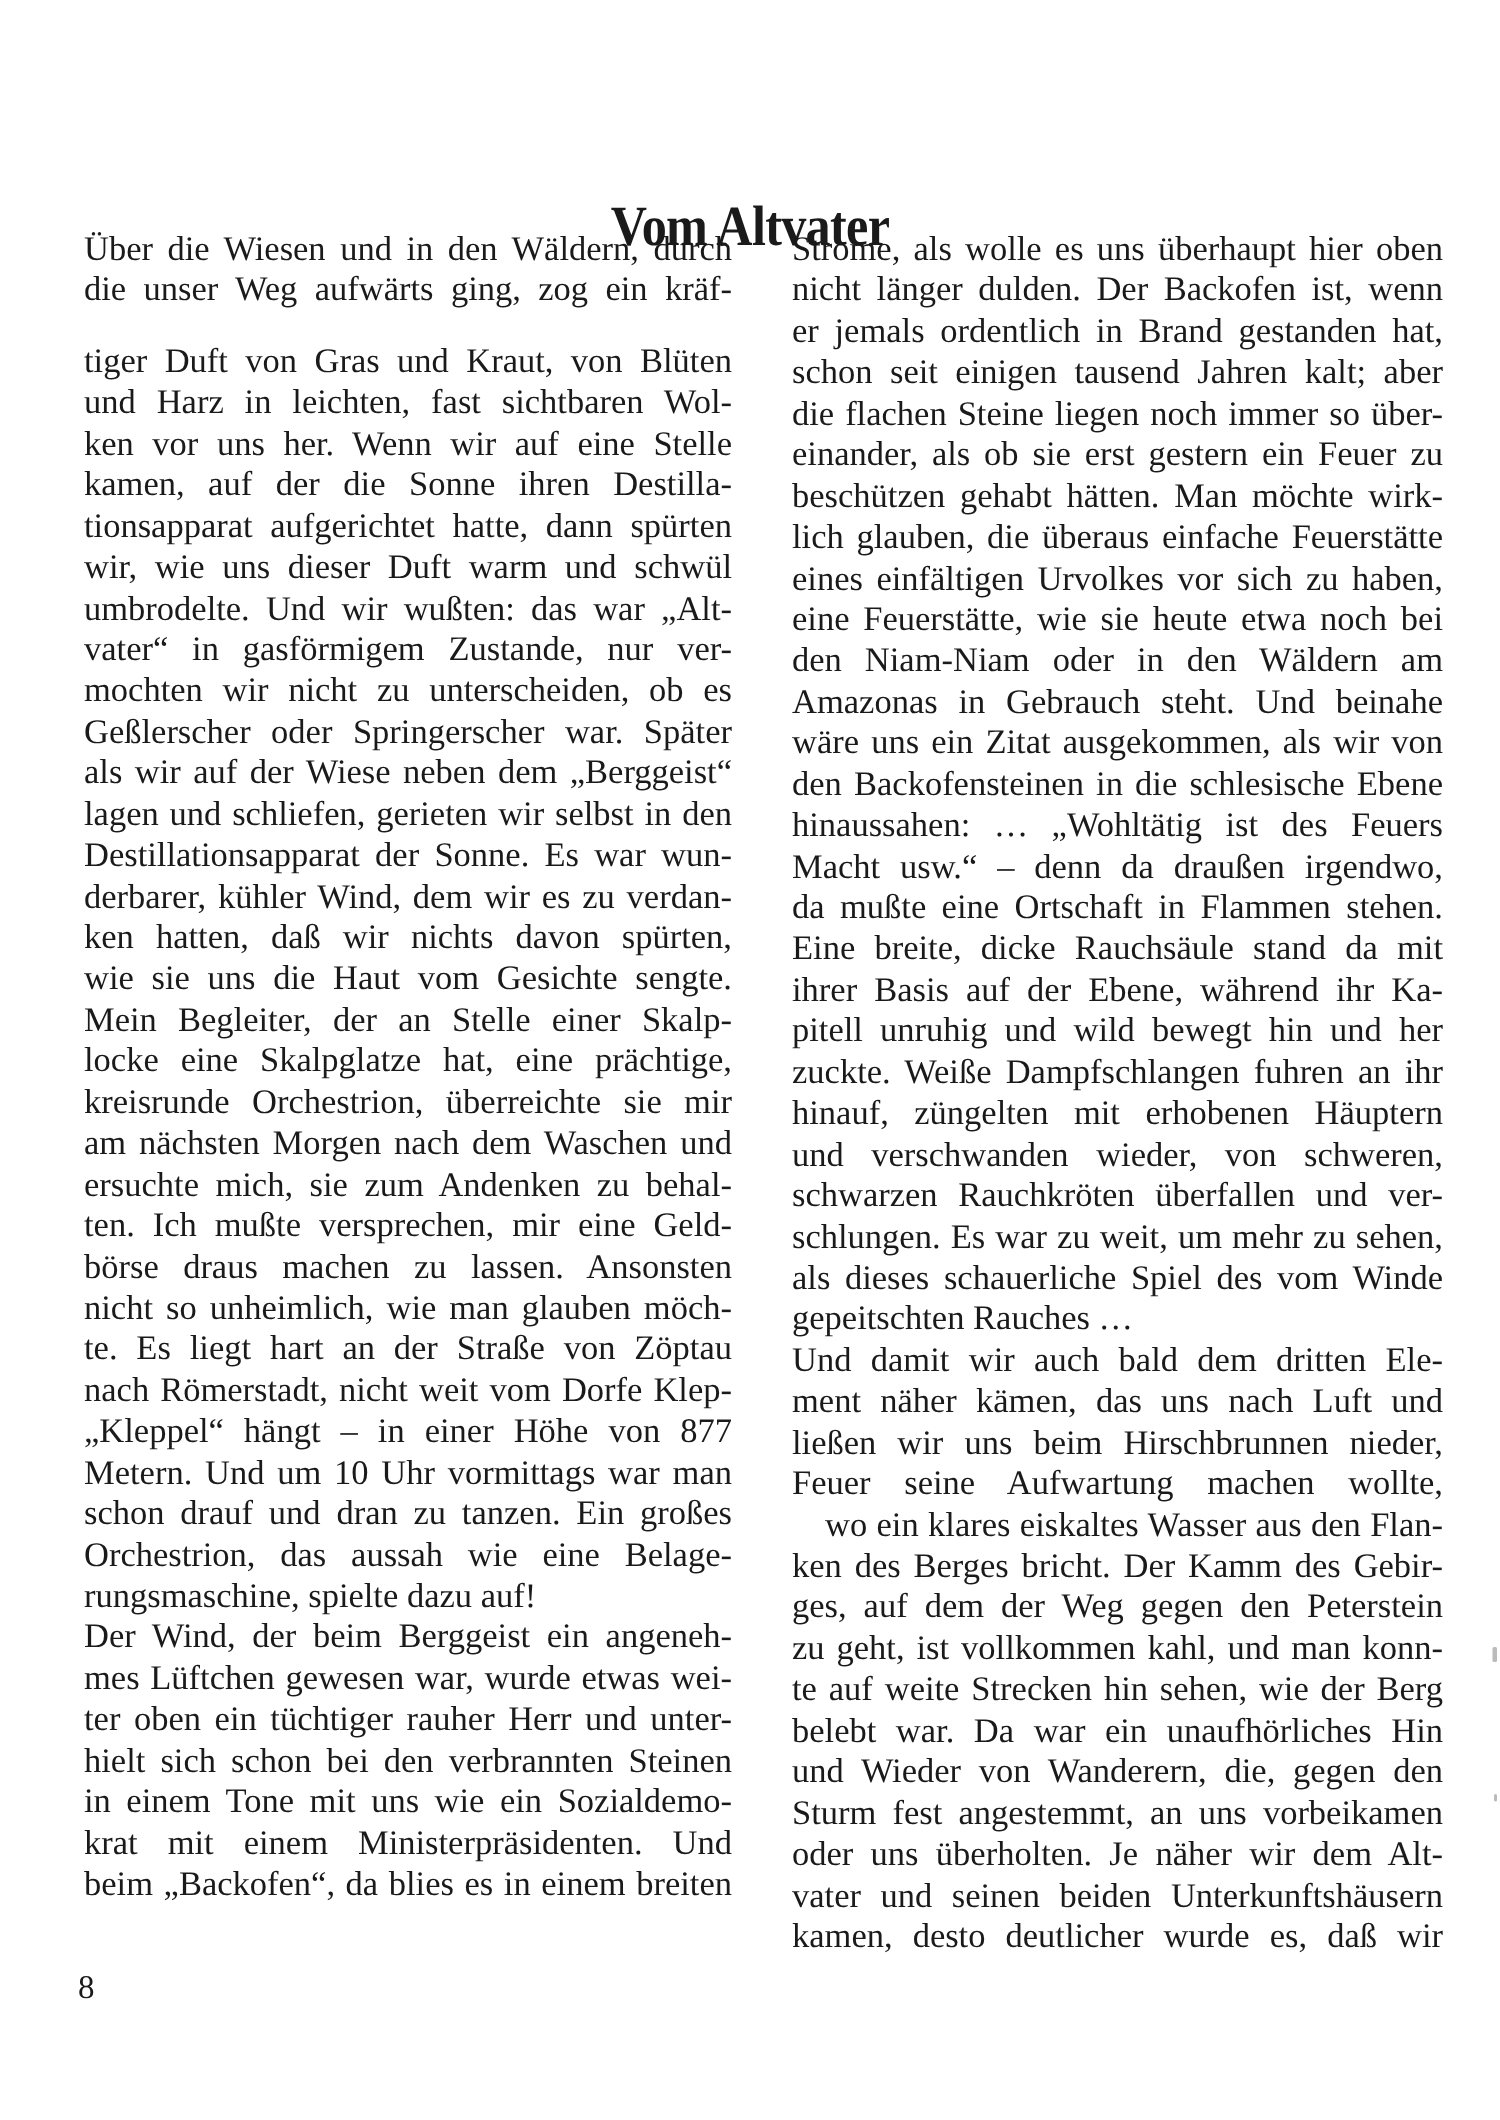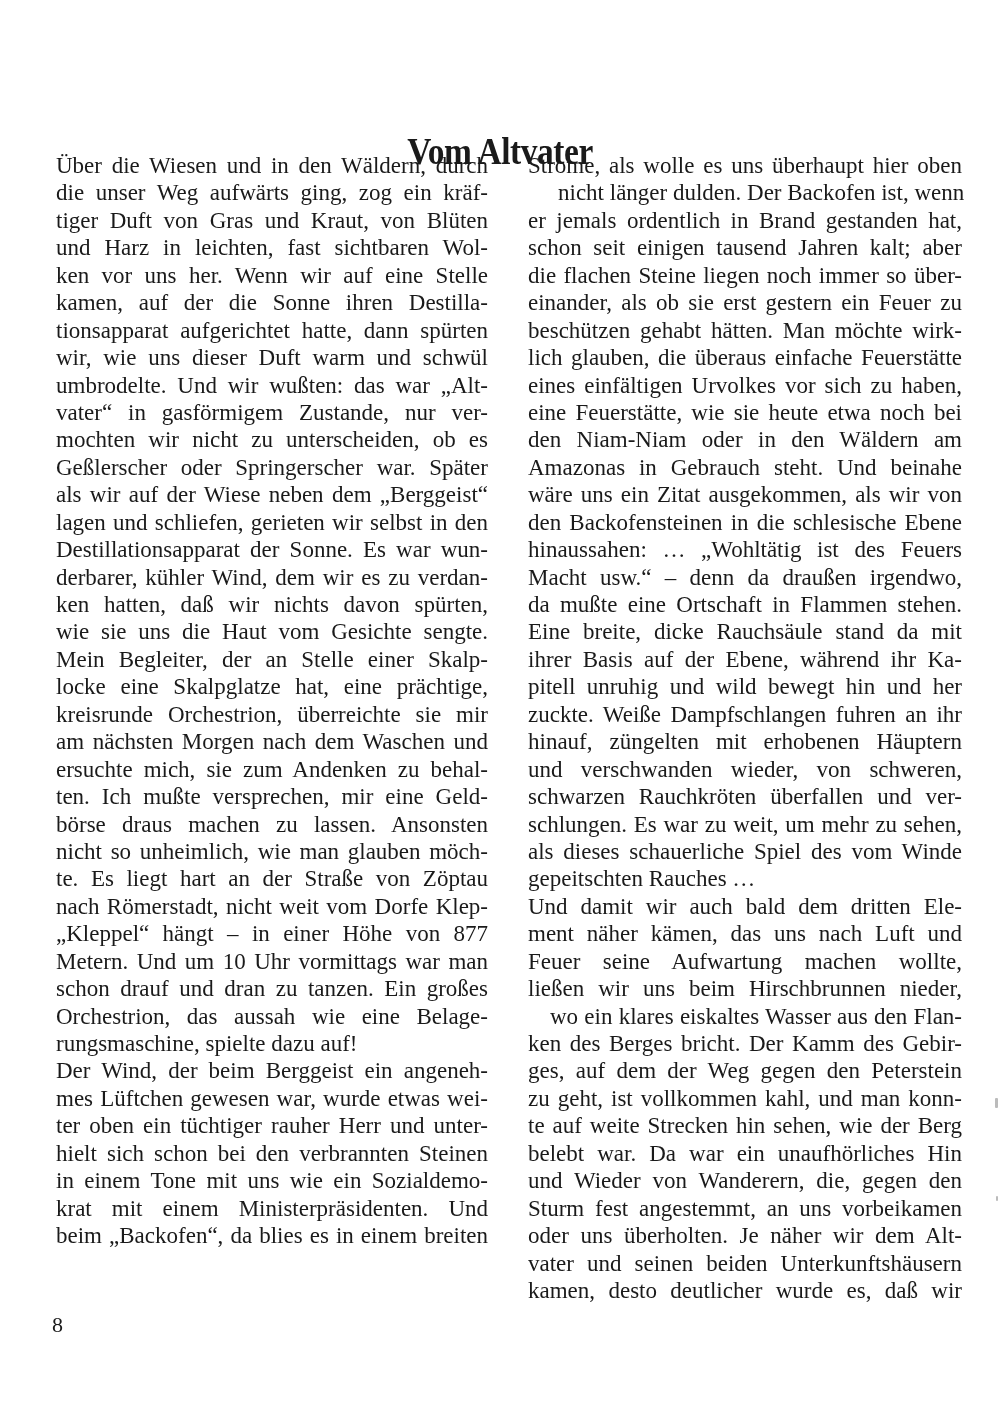--- a/index.html
+++ b/index.html
@@ -28,21 +28,21 @@
     .speck { position: absolute; background: #bbb; border-radius: 1px; }
   </style>
 </head>
 <body>
 
 <h1 class="title">Vom Altvater</h1>
 
 <div class="col left" id="col-left">
     <span class="line" style="display: block;">Über die Wiesen und in den Wäldern, durch</span>
     <span class="line" style="display: block;">die unser Weg aufwärts ging, zog ein kräf-</span>
-    <span class="line" style="display: block;">tiger Duft von Gras und Kraut, von Blüten</span>
+    <span class="line" style="display: block; margin-top: 20px;">tiger Duft von Gras und Kraut, von Blüten</span>
     <span class="line" style="display: block;">und Harz in leichten, fast sichtbaren Wol-</span>
     <span class="line" style="display: block;">ken vor uns her. Wenn wir auf eine Stelle</span>
     <span class="line" style="display: block;">kamen, auf der die Sonne ihren Destilla-</span>
     <span class="line" style="display: block;">tionsapparat aufgerichtet hatte, dann spürten</span>
     <span class="line" style="display: block;">wir, wie uns dieser Duft warm und schwül</span>
     <span class="line" style="display: block;">umbrodelte. Und wir wußten: das war „Alt-</span>
     <span class="line" style="display: block;">vater“ in gasförmigem Zustande, nur ver-</span>
     <span class="line" style="display: block;">mochten wir nicht zu unterscheiden, ob es</span>
     <span class="line" style="display: block;">Geßlerscher oder Springerscher war. Später</span>
     <span class="line" style="display: block;">als wir auf der Wiese neben dem „Berggeist“</span>
@@ -69,21 +69,21 @@
     <span class="line" style="display: block;">Der Wind, der beim Berggeist ein angeneh-</span>
     <span class="line" style="display: block;">mes Lüftchen gewesen war, wurde etwas wei-</span>
     <span class="line" style="display: block;">ter oben ein tüchtiger rauher Herr und unter-</span>
     <span class="line" style="display: block;">hielt sich schon bei den verbrannten Steinen</span>
     <span class="line" style="display: block;">in einem Tone mit uns wie ein Sozialdemo-</span>
     <span class="line" style="display: block;">krat mit einem Ministerpräsidenten. Und</span>
     <span class="line" style="display: block;">beim „Backofen“, da blies es in einem breiten</span>
   </div>
 <div class="col right" id="col-right">
     <span class="line" style="display: block;">Strome, als wolle es uns überhaupt hier oben</span>
-    <span class="line" style="display: block; margin-left: 30px;">nicht länger dulden. Der Backofen ist, wenn</span>
+    <span class="line" style="display: block;">nicht länger dulden. Der Backofen ist, wenn</span>
     <span class="line" style="display: block;">er jemals ordentlich in Brand gestanden hat,</span>
     <span class="line" style="display: block;">schon seit einigen tausend Jahren kalt; aber</span>
     <span class="line" style="display: block;">die flachen Steine liegen noch immer so über-</span>
     <span class="line" style="display: block;">einander, als ob sie erst gestern ein Feuer zu</span>
     <span class="line" style="display: block;">beschützen gehabt hätten. Man möchte wirk-</span>
     <span class="line" style="display: block;">lich glauben, die überaus einfache Feuerstätte</span>
     <span class="line" style="display: block;">eines einfältigen Urvolkes vor sich zu haben,</span>
     <span class="line" style="display: block;">eine Feuerstätte, wie sie heute etwa noch bei</span>
     <span class="line" style="display: block;">den Niam-Niam oder in den Wäldern am</span>
     <span class="line" style="display: block;">Amazonas in Gebrauch steht. Und beinahe</span>
@@ -97,22 +97,22 @@
     <span class="line" style="display: block;">pitell unruhig und wild bewegt hin und her</span>
     <span class="line" style="display: block;">zuckte. Weiße Dampfschlangen fuhren an ihr</span>
     <span class="line" style="display: block;">hinauf, züngelten mit erhobenen Häuptern</span>
     <span class="line" style="display: block;">und verschwanden wieder, von schweren,</span>
     <span class="line" style="display: block;">schwarzen Rauchkröten überfallen und ver-</span>
     <span class="line" style="display: block;">schlungen. Es war zu weit, um mehr zu sehen,</span>
     <span class="line" style="display: block;">als dieses schauerliche Spiel des vom Winde</span>
     <span class="line last" style="display: block;">gepeitschten Rauches …</span>
     <span class="line" style="display: block;">Und damit wir auch bald dem dritten Ele-</span>
     <span class="line" style="display: block;">ment näher kämen, das uns nach Luft und</span>
+    <span class="line" style="display: block;">ließen wir uns beim Hirschbrunnen nieder,</span>
     <span class="line" style="display: block;">Feuer seine Aufwartung machen wollte,</span>
-    <span class="line" style="display: block;">ließen wir uns beim Hirschbrunnen nieder,</span>
     <span class="line" style="display: block; margin-left: 22px;">wo ein klares eiskaltes Wasser aus den Flan-</span>
     <span class="line" style="display: block;">ken des Berges bricht. Der Kamm des Gebir-</span>
     <span class="line" style="display: block;">ges, auf dem der Weg gegen den Peterstein</span>
     <span class="line" style="display: block;">zu geht, ist vollkommen kahl, und man konn-</span>
     <span class="line" style="display: block;">te auf weite Strecken hin sehen, wie der Berg</span>
     <span class="line" style="display: block;">belebt war. Da war ein unaufhörliches Hin</span>
     <span class="line" style="display: block;">und Wieder von Wanderern, die, gegen den</span>
     <span class="line" style="display: block;">Sturm fest angestemmt, an uns vorbeikamen</span>
     <span class="line" style="display: block;">oder uns überholten. Je näher wir dem Alt-</span>
     <span class="line" style="display: block;">vater und seinen beiden Unterkunftshäusern</span>

